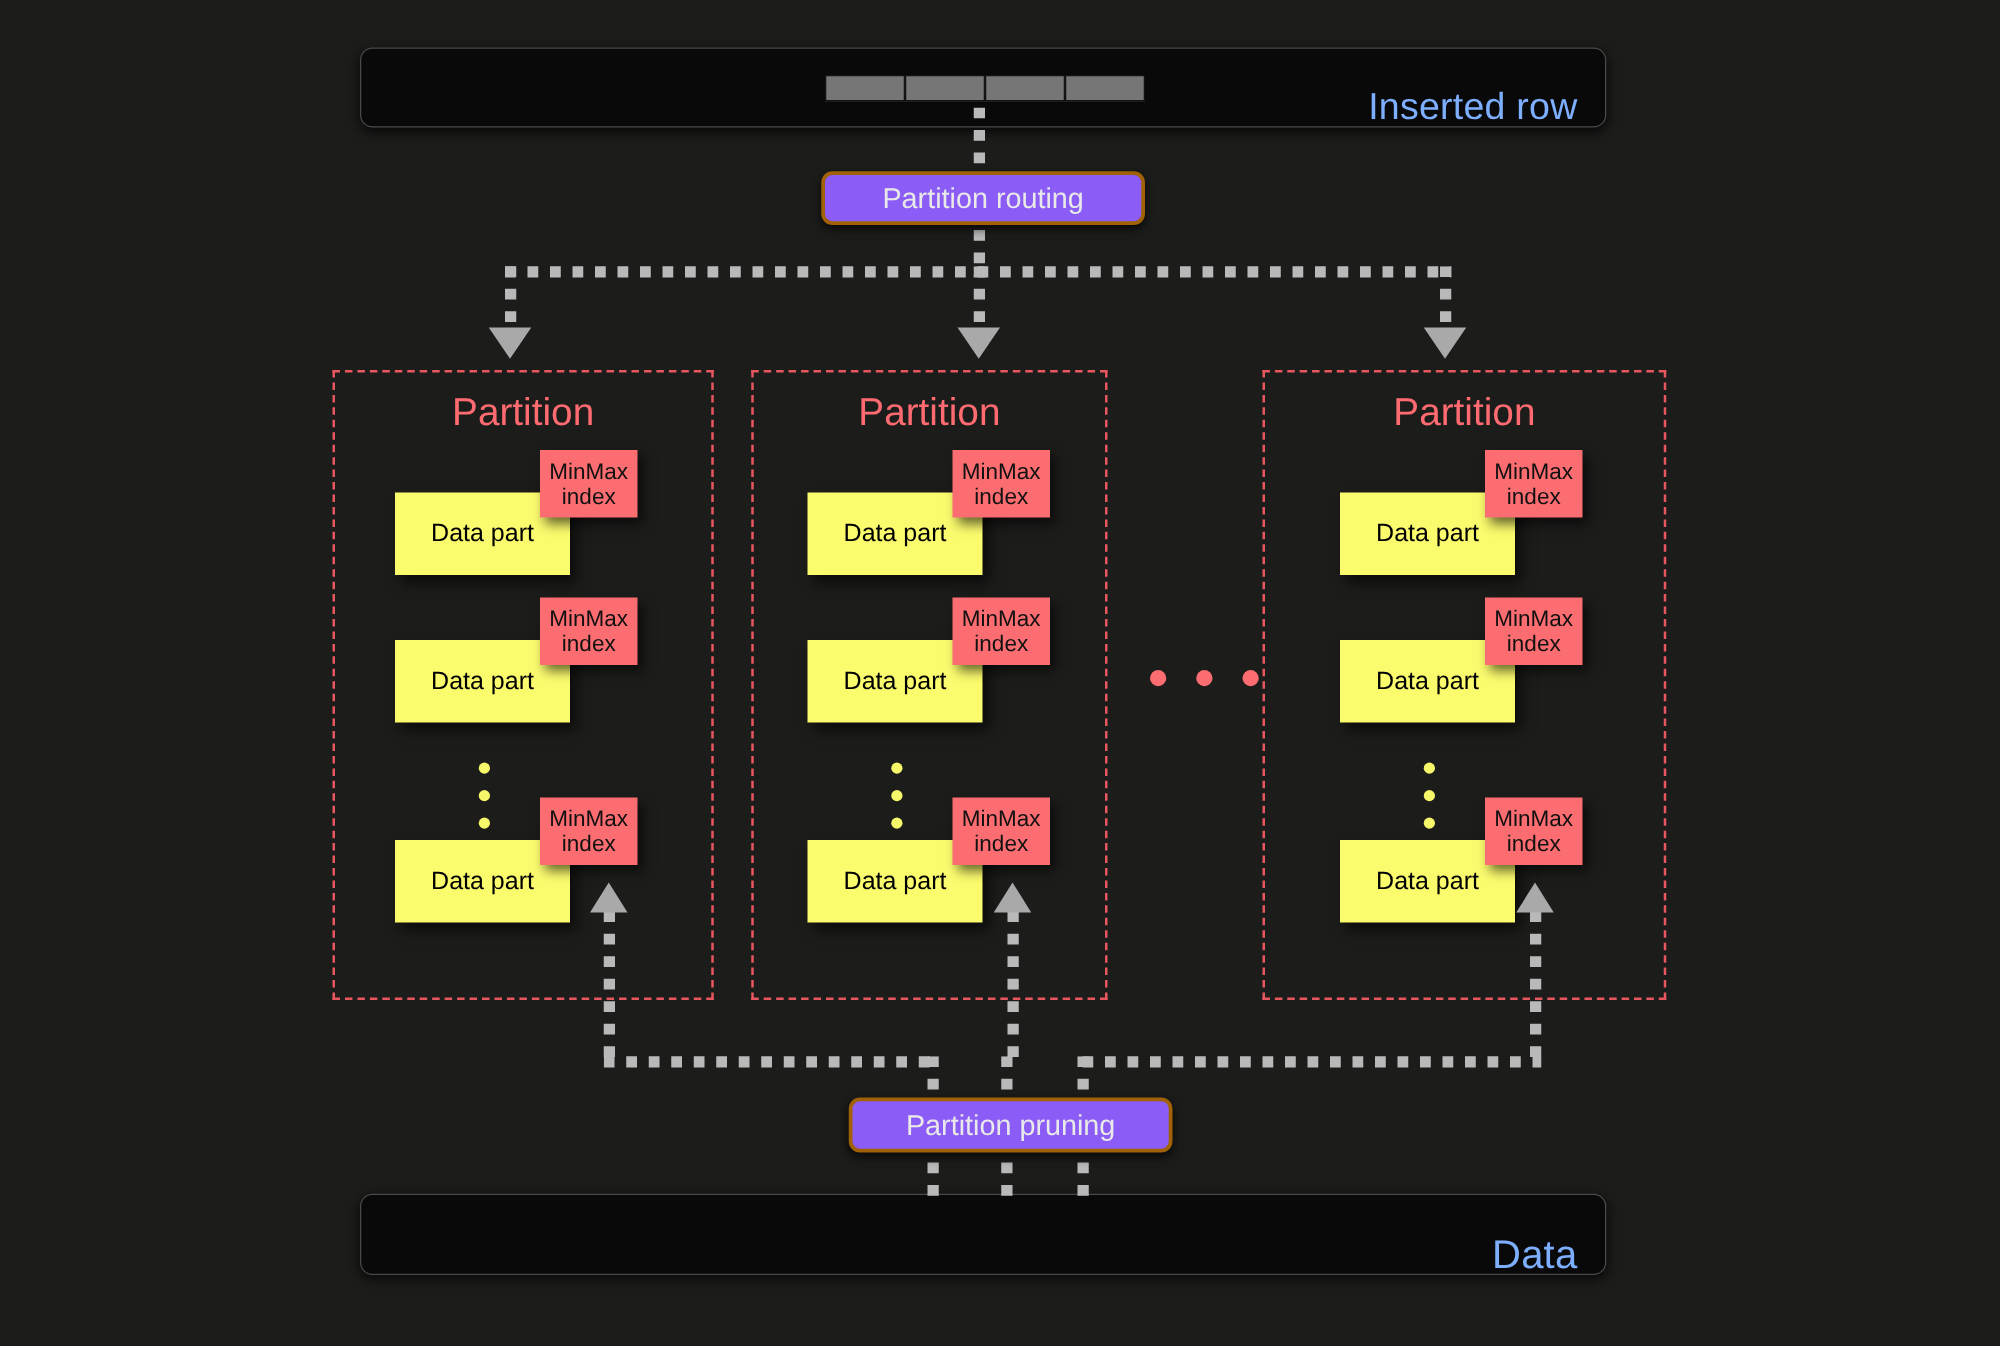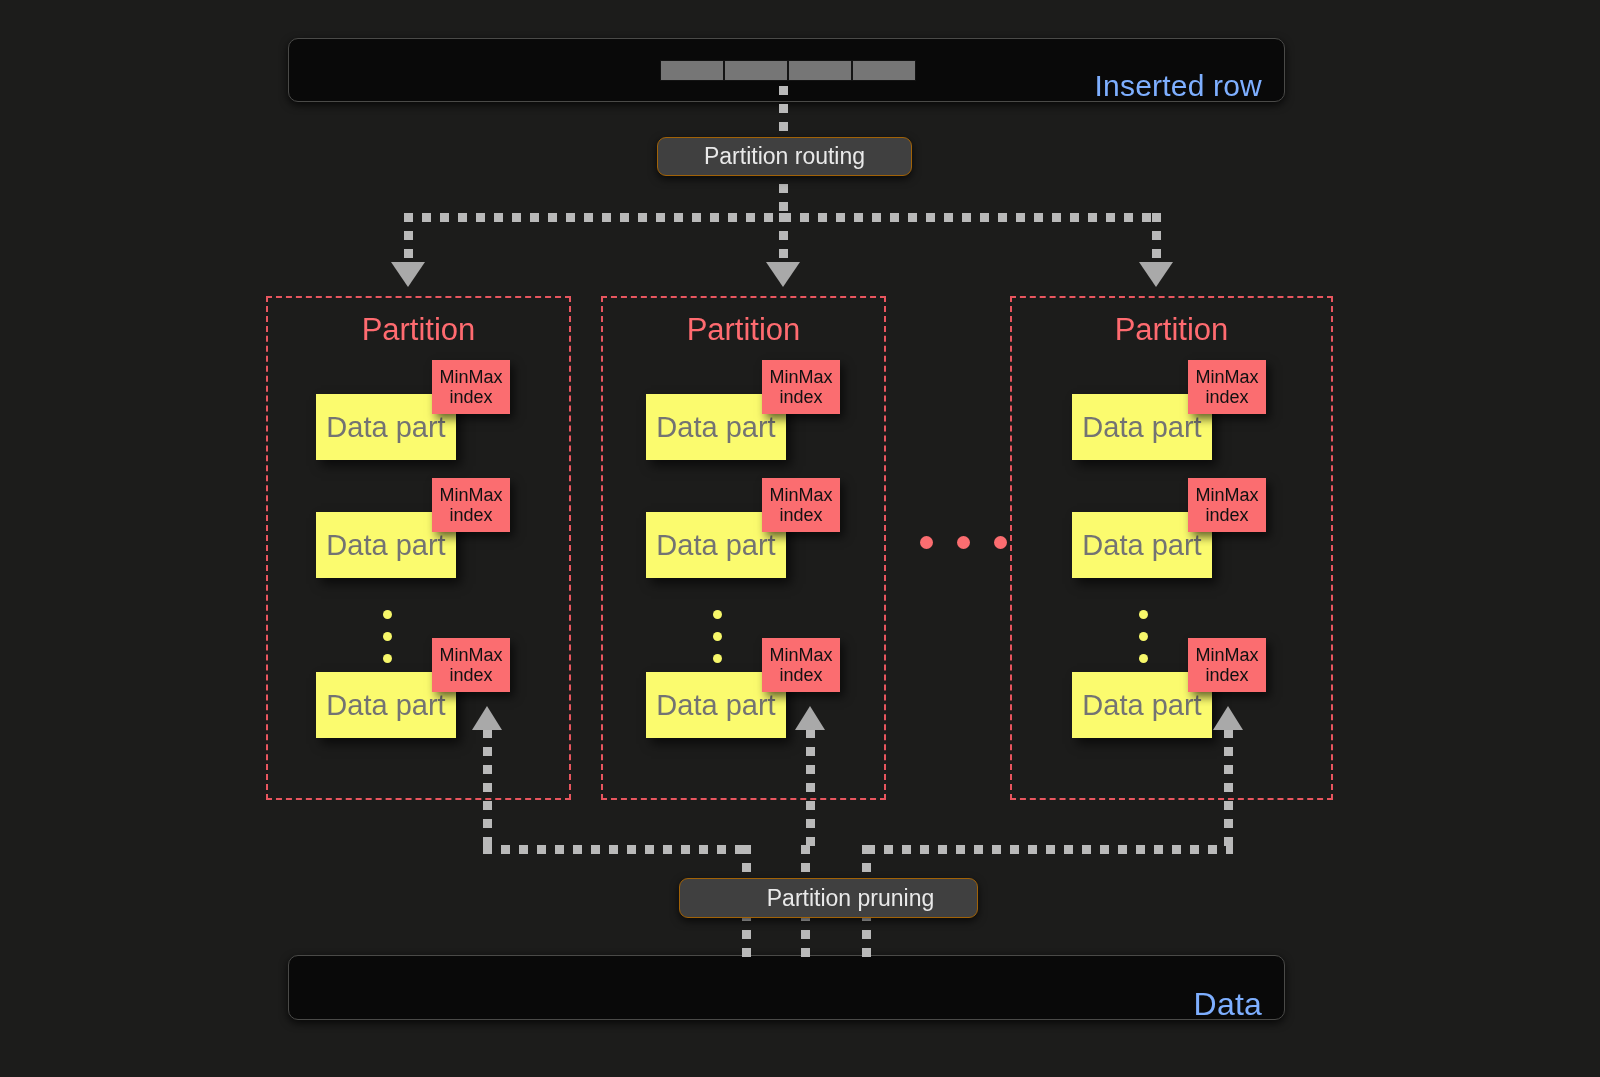--- a/index.html
+++ b/index.html
@@ -23,27 +23,27 @@
   .row-cell{width:64px;height:21px;background:#767676;border:1px solid #131313;box-sizing:border-box;}
 
   
   #query-bar{left:288px;top:955px;width:995px;height:63px;}
   #query-text{left:34px;font-family:"DejaVu Sans Mono","Liberation Mono",monospace;font-size:27px;color:#f2f2f2;}
   #query-text .kw{color:#ff6b6b;}
   #query-label{right:22px;color:#7eafff;font-size:32px;}
 
   
   .pill{
-    position:absolute;background:#404040;border:1px solid #a16207;border-radius:9px;
+    position:absolute;background:#8b5cf6;border:3px solid #a16207;border-radius:9px;
     box-shadow:0 3px 8px rgba(0,0,0,.7);
     display:flex;align-items:center;justify-content:center;
     color:#e9e9e9;font-size:23px;z-index:6;
   }
   #partition-routing{left:657px;top:137px;width:253px;height:37px;}
-  #partition-pruning{left:679px;top:878px;width:253px;height:38px;padding-left:44px;}
+  #partition-pruning{left:679px;top:878px;width:253px;height:38px;}
 
   
   .dv{position:absolute;width:9px;background-image:
       linear-gradient(to bottom,#b9b9b9 0,#b9b9b9 9px,transparent 9px,transparent 18px);
       background-size:9px 18px;z-index:2;}
   .dh{position:absolute;height:9px;background-image:
       linear-gradient(to right,#b9b9b9 0,#b9b9b9 9px,transparent 9px,transparent 18px);
       background-size:18px 9px;z-index:2;}
   .arrow-down{position:absolute;width:0;height:0;
       border-left:17px solid transparent;border-right:17px solid transparent;
@@ -57,21 +57,21 @@
     position:absolute;top:296px;height:504px;
     border:2px dashed #e8565f;box-sizing:border-box;z-index:1;
   }
   .partition-title{
     position:absolute;top:14px;left:0;width:100%;text-align:center;
     color:#ff6b70;font-size:31px;
   }
   .part-row{position:absolute;}
   .data-part{
     position:absolute;left:0;top:34px;width:140px;height:66px;
-    background:#fbfb6e;color:#737373;font-size:29px;
+    background:#fbfb6e;color:#000000;font-size:20px;
     display:flex;align-items:center;justify-content:center;
     box-shadow:5px 6px 10px rgba(0,0,0,.6);z-index:4;
   }
   .minmax{
     position:absolute;left:116px;top:0;width:78px;height:54px;
     background:#fb6d70;color:#111;font-size:18px;line-height:1.12;
     display:flex;flex-direction:column;align-items:center;justify-content:center;
     box-shadow:4px 5px 9px rgba(0,0,0,.6);z-index:5;
   }
   .vdots{position:absolute;display:flex;flex-direction:column;gap:13px;align-items:center;z-index:4;}

